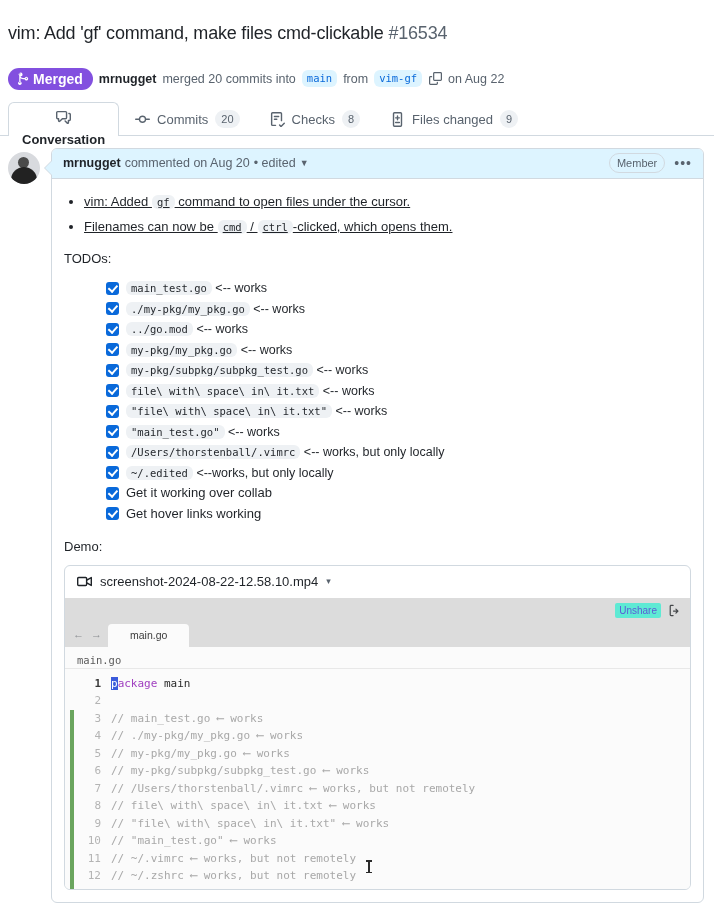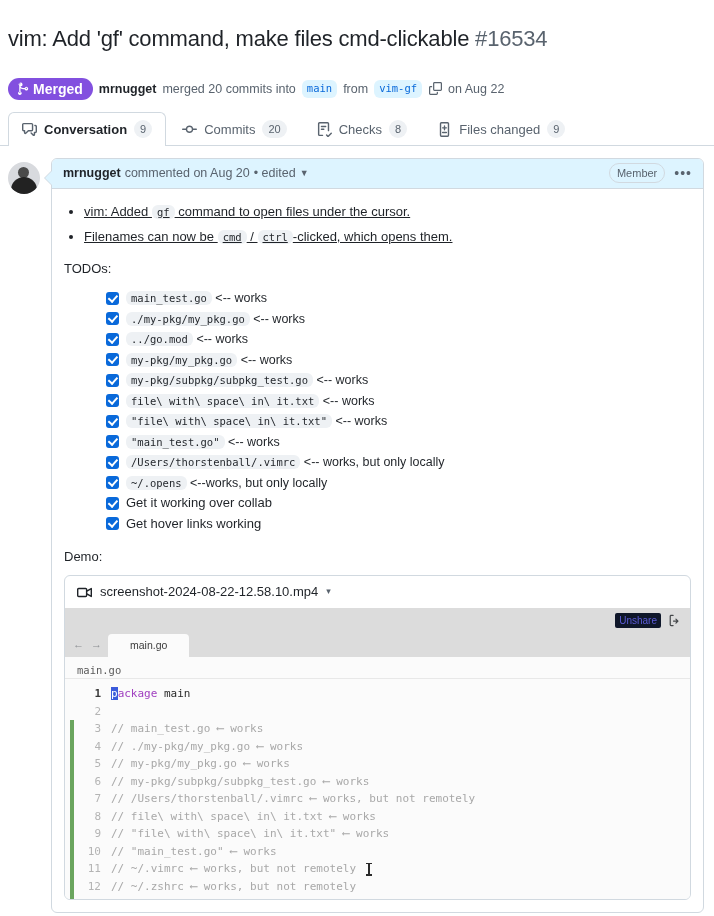--- a/index.html
+++ b/index.html
@@ -8,21 +8,21 @@
     width: 714px; height: 916px;
     background: #ffffff;
     font-family: "Liberation Sans", sans-serif;
     color: #1f2328;
     overflow: hidden;
   }
   .page { position: relative; width: 714px; height: 916px; }
 
   
   .pr-title {
-    font-size: 22px;
+    font-size: 18px;
     font-weight: 400;
     line-height: 1.25;
     padding: 10px 16px 0 8px;
     letter-spacing: -0.2px;
   }
   .pr-number { color: #59636e; font-weight: 400; }
 
   .meta-row {
     display: flex;
     align-items: center;
@@ -79,20 +79,21 @@
     border-radius: 6px 6px 0 0;
     position: relative;
     top: 1px;
     height: 34px;
   }
   .tab.active {
     background: #ffffff;
     color: #1f2328;
     font-weight: 600;
     border-color: #d1d9e0;
+    flex-direction: column;
   }
   .tab .counter {
     background: #eef1f4;
     color: #59636e;
     border-radius: 999px;
     padding: 1px 6px;
     font-size: 11px;
     font-weight: 400;
     line-height: 16px;
     min-width: 18px;
@@ -244,21 +245,21 @@
   .player-toolbar {
     background: #dcdcdc;
     height: 25px;
     display: flex;
     align-items: center;
     justify-content: flex-end;
     padding-right: 9px;
     gap: 7px;
   }
   .unshare {
-    background: #0f172a;
+    background: #5eead4;
     color: #5b5bd6;
     font-size: 10px;
     padding: 1px 4px;
     border-radius: 2px;
     line-height: 13px;
   }
   .share-icon { color: #44474a; display: inline-flex; }
 
   .browser-tabs {
     background: #dcdcdc;
@@ -474,21 +475,21 @@
             <li>
               <span class="cbox"></span>
               <span class="task-text"><code class="chip">"main_test.go"</code><span class="plain"> &lt;-- works</span></span>
             </li>
             <li>
               <span class="cbox"></span>
               <span class="task-text"><code class="chip">/Users/thorstenball/.vimrc</code><span class="plain"> &lt;-- works, but only locally</span></span>
             </li>
             <li>
               <span class="cbox"></span>
-              <span class="task-text"><code class="chip">~/.opens</code><span class="plain"> &lt;--works, but only locally</span></span>
+              <span class="task-text"><code class="chip">~/.edited</code><span class="plain"> &lt;--works, but only locally</span></span>
             </li>
             <li>
               <span class="cbox"></span>
               <span class="task-text">Get it working over collab</span>
             </li>
             <li>
               <span class="cbox"></span>
               <span class="task-text">Get hover links working</span>
             </li>
           </ul>

